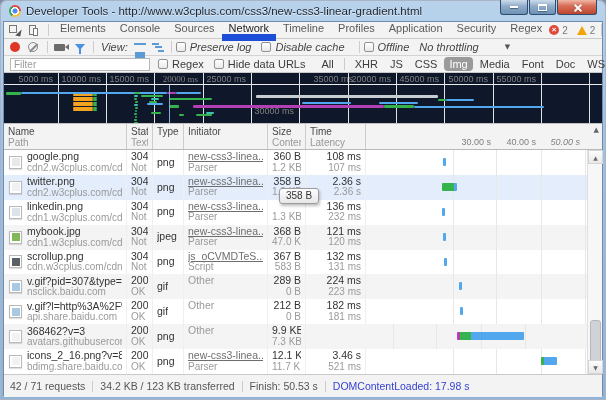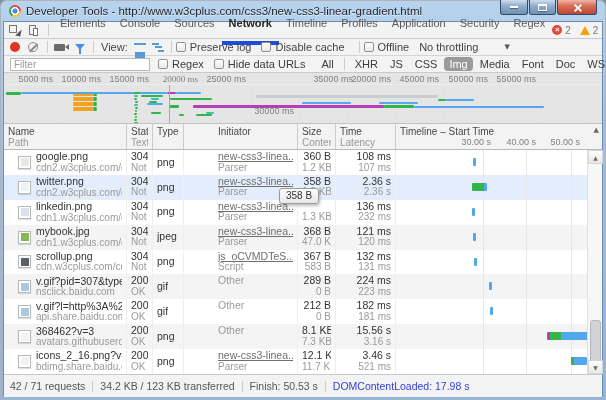--- a/index.html
+++ b/index.html
@@ -27,28 +27,28 @@
   .content{width:600px;height:375px;background:#fff;position:relative;border:1px solid #6d8db0;border-bottom:none;}
   
   .tabbar{height:17px;background:#f3f3f3;border-bottom:1px solid #c9c9c9;display:flex;align-items:center;font-size:11px;color:#5a5a5a;}
   .tb-icon{width:14px;height:12px;margin:0 3px;position:relative;flex:0 0 auto;}
   .inspect-sq{position:absolute;left:2px;top:1px;width:8px;height:8px;border:1px solid #777;}
   .inspect-ar{position:absolute;right:0;bottom:0;width:0;height:0;border-left:5px solid transparent;border-bottom:7px solid #555;transform:rotate(12deg);}
   .device-o{position:absolute;left:2px;top:1px;width:7px;height:10px;border:1px solid #777;background:#f3f3f3;}
   .device-i{position:absolute;left:6px;top:4px;width:5px;height:8px;border:1px solid #777;background:#fff;}
   .vsep{width:1px;height:12px;background:#ccc;margin:0 4px;flex:0 0 auto;}
   .tab{padding:2px 7px 1px 7px;cursor:default;}
-  .tab.active{color:#262626;border-bottom:4px solid #1d4ed8;padding-bottom:12px;font-weight:bold;}
+  .tab.active{color:#262626;border-bottom:7px solid #1d4ed8;padding-bottom:0;}
   .tabbar-right{margin-left:auto;display:flex;align-items:center;}
   .err-badge{width:10px;height:10px;border-radius:50%;background:#df4a3a;color:#fff;font-size:8px;line-height:10px;text-align:center;font-weight:bold;}
   .warn-badge{width:0;height:0;border-left:5px solid transparent;border-right:5px solid transparent;border-bottom:9px solid #f0a50a;margin-left:7px;}
   .cnt{font-size:10px;color:#777;margin:0 2px 0 3px;}
   .overflow{font-size:12px;color:#666;padding:0 6px;letter-spacing:0;}
   
-  .ntoolbar{height:17px;background:#f3f3f3;border-bottom:1px solid #d4d4d4;display:flex;align-items:center;font-size:11px;color:#444;padding-left:6px;}
+  .ntoolbar{height:17px;background:#f3f3f3;border-bottom:1px solid #d4d4d4;display:flex;align-items:center;font-size:11px;color:#444;padding-left:6px;font-style:italic;}
   .rec-dot{width:10px;height:10px;border-radius:50%;background:#df3526;margin-right:8px;}
   .clear-ic{width:10px;height:10px;border-radius:50%;border:1.5px solid #8a8a8a;position:relative;margin-right:5px;}
   .clear-ic:after{content:"";position:absolute;left:-1px;top:3.5px;width:11px;height:1.5px;background:#8a8a8a;transform:rotate(-45deg);}
   .cam-ic{width:11px;height:7px;background:#6b6b6b;border-radius:1px;position:relative;margin:0 6px 0 2px;}
   .cam-ic:after{content:"";position:absolute;right:-4px;top:0;width:0;height:0;border-top:3.5px solid transparent;border-bottom:3.5px solid transparent;border-right:4px solid #6b6b6b;}
   .funnel{width:0;height:0;border-left:5px solid transparent;border-right:5px solid transparent;border-top:6px solid #4a90e2;position:relative;margin:0 4px;}
   .funnel:after{content:"";position:absolute;left:-1px;top:-1px;width:2px;height:5px;background:#4a90e2;}
   .view-ic1{width:12px;height:9px;margin:0 3px;background:linear-gradient(#5b9bd5,#5b9bd5);background-size:12px 2px;background-repeat:no-repeat;
             box-shadow:0 3.5px 0 -1px #5b9bd5,0 7px 0 -1px #5b9bd5;background-position:0 0;}
   .view-ic2{width:12px;height:9px;margin:0 3px;position:relative;}
@@ -59,43 +59,43 @@
   .chk{width:10px;height:10px;border:1px solid #919191;border-radius:2px;background:linear-gradient(#fff,#e9e9e9);margin-right:4px;flex:0 0 auto;}
   .chklbl{display:flex;align-items:center;margin-right:10px;white-space:nowrap;}
   .ddl-arrow{font-size:7px;color:#555;margin-left:26px;font-family:"DejaVu Sans",sans-serif;}
   
   .filterbar{height:17px;background:#f3f3f3;border-bottom:1px solid #c9c9c9;display:flex;align-items:center;font-size:11px;color:#3c3c3c;padding-left:6px;}
   .filter-input{width:152px;height:13px;border:1px solid #b7b7b7;font-size:10px;padding:0 3px;margin-right:8px;color:#333;background:#fff;}
   .filter-input::placeholder{color:#9a9a9a;}
   .pill{padding:1px 5px;border-radius:4px;margin:0 1px;white-space:nowrap;}
   .pill.active{background:#9a9a9a;color:#fff;}
   
-  .chart-zone{position:relative;height:51px;border-bottom:1px solid #c2c2c2;background:#e5e5e5;overflow:hidden;}
+  .chart-zone{position:relative;height:51px;border-bottom:1px solid #c2c2c2;background:#0f172a;overflow:hidden;}
   .grid-v{position:absolute;top:0;bottom:0;width:1px;background:#e2e2e2;}
   .ruler{position:absolute;left:0;top:0;width:100%;height:12px;border-bottom:1px solid #ececec;}
   .rlabel{position:absolute;top:1px;font-size:9px;color:#808080;white-space:nowrap;}
   .ovbar{position:absolute;border-radius:1px;}
   .ov-marker{position:absolute;width:1px;background:#88aadd;top:12px;bottom:0;}
   
   .thead{display:flex;height:26px;background:#f3f3f3;border-bottom:1px solid #b9b9b9;font-size:10px;color:#484848;}
   .hcell{border-right:1px solid #ccc;padding:2px 4px;overflow:hidden;white-space:nowrap;}
   .hcell .l2{color:#979797;}
-  .c-name{width:123px;} .c-status{width:26px;} .c-type{width:31px;} .c-init{width:84px;margin-left:30px;} .c-size{width:38px;} .c-time{width:60px;}
+  .c-name{width:123px;} .c-status{width:26px;} .c-type{width:31px;} .c-init{width:84px;} .c-size{width:38px;} .c-time{width:60px;}
   .h-tl{flex:1;position:relative;border-right:none;}
   .tl-tick{position:absolute;bottom:2px;font-size:9px;color:#808080;}
   .sort-asc{position:absolute;right:3px;top:2px;font-size:7px;color:#666;font-family:"DejaVu Sans",sans-serif;}
   .tbody{display:flex;height:224px;background:#fff;position:relative;}
   .rows{width:585px;}
   .row{display:flex;height:24.88px;font-size:10.5px;color:#333;}
   .row:nth-child(even){background:#f4f4f4;}
   .row.hl{background:#e3edfb;}
   .cell{border-right:1px solid #efefef;padding:1px 4px;overflow:hidden;white-space:nowrap;}
   .l1{line-height:11.5px;height:11.5px;overflow:hidden;}
   .l2{line-height:10.5px;font-size:10px;color:#9a9a9a;overflow:hidden;}
-  .cell.c-name{display:flex;align-items:center;padding-left:14px;}
+  .cell.c-name{display:flex;align-items:center;padding-left:5px;}
   .ficon{width:13px;height:13px;border:1px solid #b9b9b9;background:#fff;margin-right:5px;flex:0 0 auto;display:flex;align-items:center;justify-content:center;box-shadow:0 1px 1px rgba(0,0,0,.12);}
   .ficon i{display:block;width:8px;height:8px;}
   .nm{overflow:hidden;}
   .cell.c-type{display:flex;align-items:center;}
   .num{text-align:right;}
   .link{text-decoration:underline;color:#6e6e6e;}
   .init-other{color:#9a9a9a;}
   .c-tl-cell{flex:1;position:relative;border-right:none;padding:0;
      background-image:linear-gradient(#e7e7e7,#e7e7e7),linear-gradient(#e7e7e7,#e7e7e7),linear-gradient(#e7e7e7,#e7e7e7),linear-gradient(#e7e7e7,#e7e7e7);
      background-repeat:no-repeat;background-size:1px 100%;background-position:87px 0,130px 0,175px 0,219px 0;}
@@ -321,25 +321,24 @@
         </div>
       <div class="hcell c-size">
           <div class="l1">Size</div>
           <div class="l2">Content</div>
         </div>
       <div class="hcell c-time">
           <div class="l1">Time</div>
           <div class="l2">Latency</div>
         </div>
       <div class="hcell h-tl" id="tl-header">
-        <div class="l1">Timeline – Start Time</div>
         <span class="sort-asc">▲</span>
       <span class="tl-tick" style="right: 111px;">30.00 s</span>
           <span class="tl-tick" style="right: 66px;">40.00 s</span>
-          <span class="tl-tick" style="right: 22px;">50.00 s</span>
+          <span class="tl-tick" style="right: 22px; font-style: italic;">50.00 s</span>
         </div>
     </div>
 
     <div class="tbody">
       <div class="rows" id="rows">
   <div class="row">
     <div class="cell c-name">
       <span class="ficon">
                 <i style="background: rgb(232, 232, 232);"></i>
               </span>
@@ -606,26 +605,22 @@
               <div class="l2">OK</div>
             </div>
     <div class="cell c-type">
               <div class="l1">png</div>
             </div>
     <div class="cell c-init">
               <div class="l1 init-other">Other</div>
               <div class="l2"></div>
             </div>
     <div class="cell c-size num">
-              <div class="l1">8.1 KB</div>
+              <div class="l1">9.9 KB</div>
               <div class="l2">7.3 KB</div>
-            </div>
-    <div class="cell c-time num">
-              <div class="l1">15.56 s</div>
-              <div class="l2">3.16 s</div>
             </div>
     <div class="cell c-tl-cell">
               <div class="wbar" style="left: 151px;">
                 <span style="width: 3px; background: rgb(179, 63, 181);"></span>
                 <span style="width: 11px; background: rgb(53, 180, 78);"></span>
                 <span style="width: 53px; background: rgb(83, 167, 236);"></span>
               </div>
             </div>
   </div>
 

